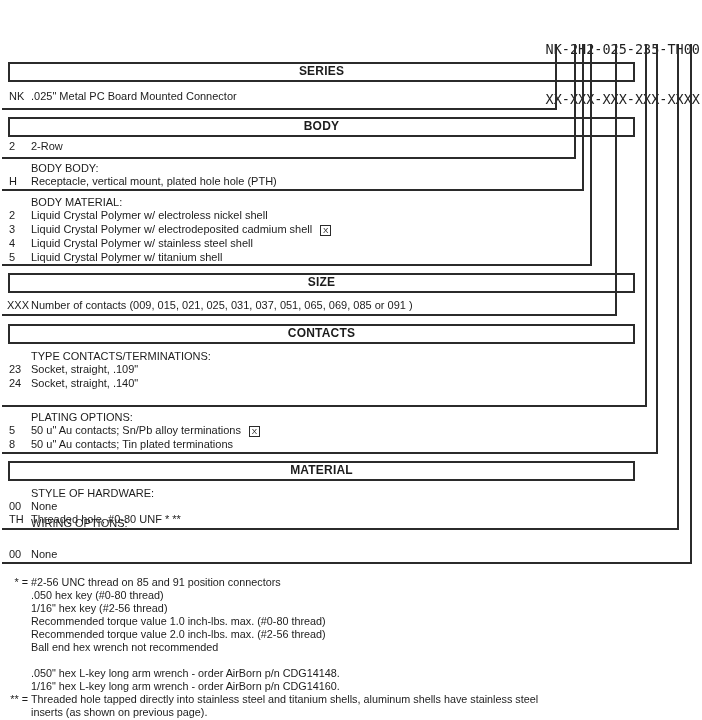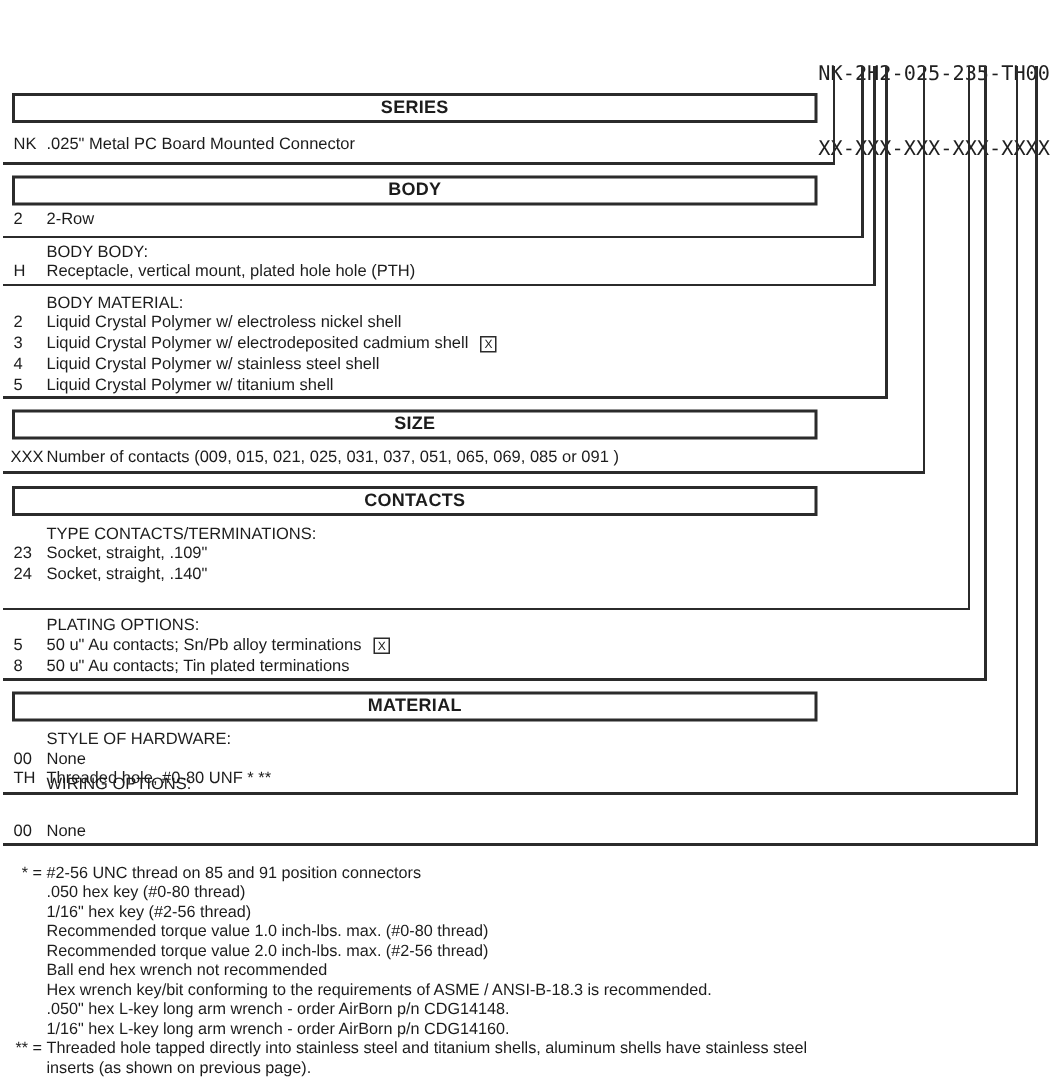--- a/index.html
+++ b/index.html
@@ -15,21 +15,21 @@
   .pn {
     position:absolute; top:8px; right:2px; text-align:right;
     font-family:"DejaVu Sans Mono", monospace;
     font-size:13.5px; line-height:16.5px; color:#1f1f1f;
     white-space:pre;
   }
   
   svg.lines { position:absolute; left:0; top:0; }
   
   .hdrbox {
-    position:absolute; left:8px; width:537px; height:20px;
+    position:absolute; left:8px; width:627px; height:20px;
     border:2px solid #2b2b2b; box-sizing:border-box;
     text-align:center; font-size:12px; font-weight:bold;
     line-height:15px; letter-spacing:0.2px;
   }
   
   .row { position:absolute; left:0; width:100%; height:13px; font-size:11px; line-height:12px; white-space:nowrap; }
   .code { position:absolute; left:9px; }
   .desc { position:absolute; left:31px; }
   .sublabel { position:absolute; left:31px; font-size:11px; line-height:12px; white-space:nowrap; }
   
@@ -174,24 +174,20 @@
     <span class="fntext">Recommended torque value 1.0 inch-lbs. max. (#0-80 thread)</span>
   </div>
   <div class="fnrow" style="top:628px">
     <span class="fnmark"></span>
     <span class="fntext">Recommended torque value 2.0 inch-lbs. max. (#2-56 thread)</span>
   </div>
   <div class="fnrow" style="top:641px">
     <span class="fnmark"></span>
     <span class="fntext">Ball end hex wrench not recommended</span>
   </div>
-  <div class="fnrow" style="top:654px">
-    <span class="fnmark"></span>
-    <span class="fntext">Hex wrench key/bit conforming to the requirements of ASME / ANSI-B-18.3 is recommended.</span>
-  </div>
   <div class="fnrow" style="top:667px">
     <span class="fnmark"></span>
     <span class="fntext">.050" hex L-key long arm wrench - order AirBorn p/n CDG14148.</span>
   </div>
   <div class="fnrow" style="top:680px">
     <span class="fnmark"></span>
     <span class="fntext">1/16" hex L-key long arm wrench - order AirBorn p/n CDG14160.</span>
   </div>
   <div class="fnrow" style="top:693px">
     <span class="fnmark">** =</span>

